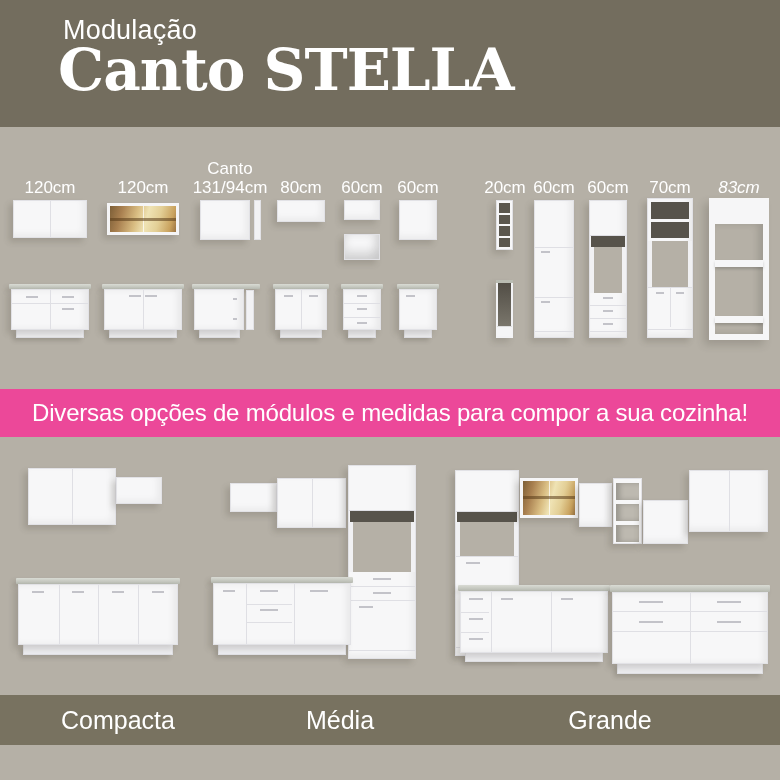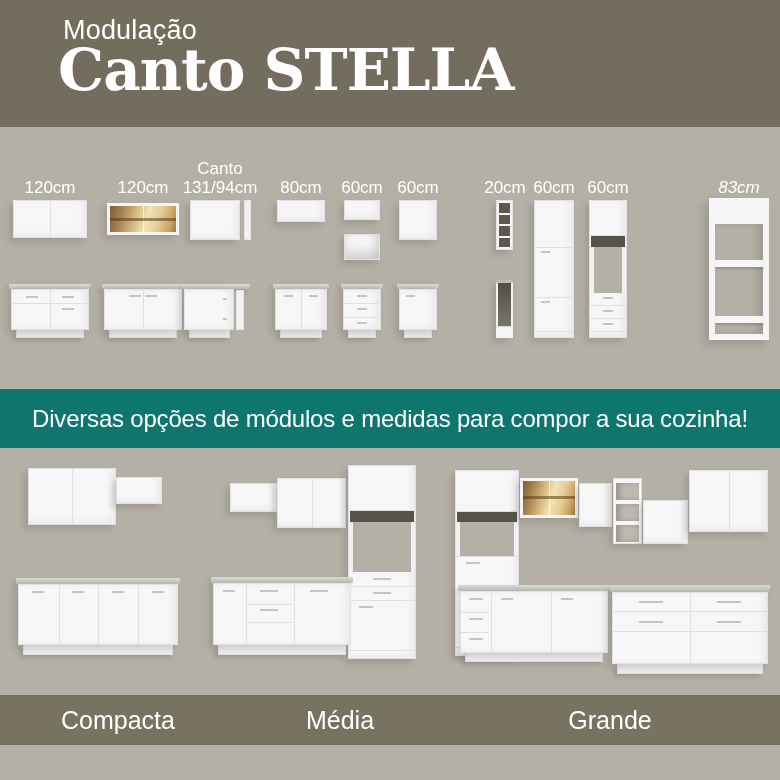--- a/index.html
+++ b/index.html
@@ -5,21 +5,21 @@
   html,body{margin:0;padding:0;background:#8a857a;}
   .page{position:relative;width:780px;height:780px;overflow:hidden;background:#B5B0A6;
         font-family:"Liberation Sans",sans-serif;color:#fff;}
 
   
   .band{position:absolute;left:0;width:780px;}
   .header{top:0;height:127px;background:#736D5E;}
   .header .subtitle{position:absolute;left:63px;top:15px;font-size:27px;letter-spacing:.2px;}
   .header .title{position:absolute;left:58px;top:36px;font-size:58px;font-weight:700;
                  font-family:"DejaVu Serif",serif;letter-spacing:-1px;}
-  .banner{top:389px;height:59px;background:#0f766e;display:flex;align-items:center;justify-content:center;}
+  .banner{top:389px;height:48px;background:#ec4899;display:flex;align-items:center;justify-content:center;}
   .banner .btext{font-size:24px;letter-spacing:-.2px;white-space:nowrap;}
   .footer{top:695px;height:50px;background:#787260;}
   .footer span{position:absolute;top:0;line-height:50px;font-size:25px;transform:translateX(-50%);}
 
   
   .wall,.bd,.tall{background:#F7F7F8;border:1px solid #E2E2E6;box-sizing:border-box;}
   .wall,.tall{position:absolute;box-shadow:inset -4px -3px 6px rgba(0,0,0,.05),-4px 4px 6px rgba(66,61,48,.18);}
   .bu{position:absolute;}
   .ct{height:5px;margin:0 -2px;background:linear-gradient(#D9DBD4,#B6B9B0);border-radius:1px;
       box-shadow:-3px 3px 5px rgba(66,61,48,.18);}
@@ -35,21 +35,21 @@
          background:linear-gradient(105deg,#7D5F37 0%,#A98050 18%,#D9BD82 40%,#EFE3B4 55%,#E3CF96 72%,#C9A25E 90%,#9C7443 100%);}
   .gshelf{position:absolute;left:0;right:0;top:45%;height:3px;background:rgba(88,58,24,.55);}
   .niche{position:absolute;background:#F7F7F8;border:1px solid #E2E2E6;box-sizing:border-box;
          box-shadow:inset 0 -8px 10px rgba(0,0,0,.12),inset -6px 0 8px rgba(0,0,0,.08),-4px 4px 6px rgba(66,61,48,.18);}
 
   
   .modules{top:127px;height:262px;}
   .mcol{position:absolute;top:0;height:100%;}
   .mlabel{position:absolute;top:28px;width:100%;height:42px;display:flex;flex-direction:column;
           justify-content:flex-end;align-items:center;font-size:17px;line-height:19px;text-align:center;}
-  .m1{left:8px;width:84px;}  .m2{left:101px;width:84px;} .m3{left:178px;width:84px;}
+  .m1{left:8px;width:84px;}  .m2{left:101px;width:84px;} .m3{left:188px;width:84px;}
   .m4{left:263px;width:76px;}.m5{left:327px;width:70px;} .m6{left:385px;width:66px;}
   .m7{left:437px;width:54px;}.m8{left:484px;width:42px;} .m9{left:525px;width:58px;}
   .m10{left:581px;width:54px;}.m11{left:637px;width:66px;}.m12{left:704px;width:70px;font-style:italic;}
   .shelf8{position:absolute;background:#F7F7F8;border:1px solid #E2E2E6;box-sizing:border-box;padding:2px;
           display:grid;grid-template-rows:repeat(4,1fr);row-gap:2px;box-shadow:-4px 4px 6px rgba(66,61,48,.18);}
   .shelf8 i{background:#5B574E;display:block;}
   .open8{position:absolute;border:2px solid #F3F3F5;box-sizing:border-box;
          background:linear-gradient(180deg,#514D45,#837F74);box-shadow:-4px 4px 6px rgba(66,61,48,.18);}
   .open8 .cap{position:absolute;left:-2px;right:-2px;top:-2px;height:3px;background:#B9BCB2;}
   .open8 .drw{position:absolute;left:-1px;right:-1px;bottom:0;height:9px;background:#F5F5F6;border-top:1px solid #DDD;}
@@ -226,20 +226,35 @@
         <span class="gap" style="left:0;right:0;top:46px;height:46px;"></span>
         <i class="hz" style="top:104px"></i>
           <i class="hz" style="top:117px"></i>
           <i class="hz" style="top:130px"></i>
         <i class="hd" style="left:13px;top:96px;width:10px"></i>
           <i class="hd" style="left:13px;top:109px;width:10px"></i>
           <i class="hd" style="left:13px;top:122px;width:10px"></i>
       </div>
     </div>
 
+    <div class="mcol m11">
+      <div class="mlabel">
+          <span>70cm</span>
+        </div>
+      <div class="tall" style="left:10px;top:71px;width:46px;height:140px;">
+        <i class="dark" style="position:absolute;left:3px;right:3px;top:3px;height:36px;display:block"></i>
+        <i class="hz" style="top:20px;left:3px;right:3px;height:3px;background:#F6F6F7"></i>
+        <span class="gap" style="left:0;right:0;top:42px;height:46px;"></span>
+        <i class="hz" style="top:88px"></i>
+          <i class="dv" style="left:50%;top:88px;bottom:10px"></i>
+          <i class="hz" style="top:130px"></i>
+        <i class="hd" style="left:8px;top:93px;width:8px"></i>
+          <i class="hd" style="right:8px;top:93px;width:8px"></i>
+      </div>
+    </div>
 
     <div class="mcol m12">
       <div class="mlabel">
           <span>83cm</span>
         </div>
       <div class="frame" style="left:5px;top:71px;width:60px;height:142px;">
         <span class="sbar" style="top:36px;"></span>
         <span class="sbar" style="top:92px;"></span>
       </div>
     </div>

